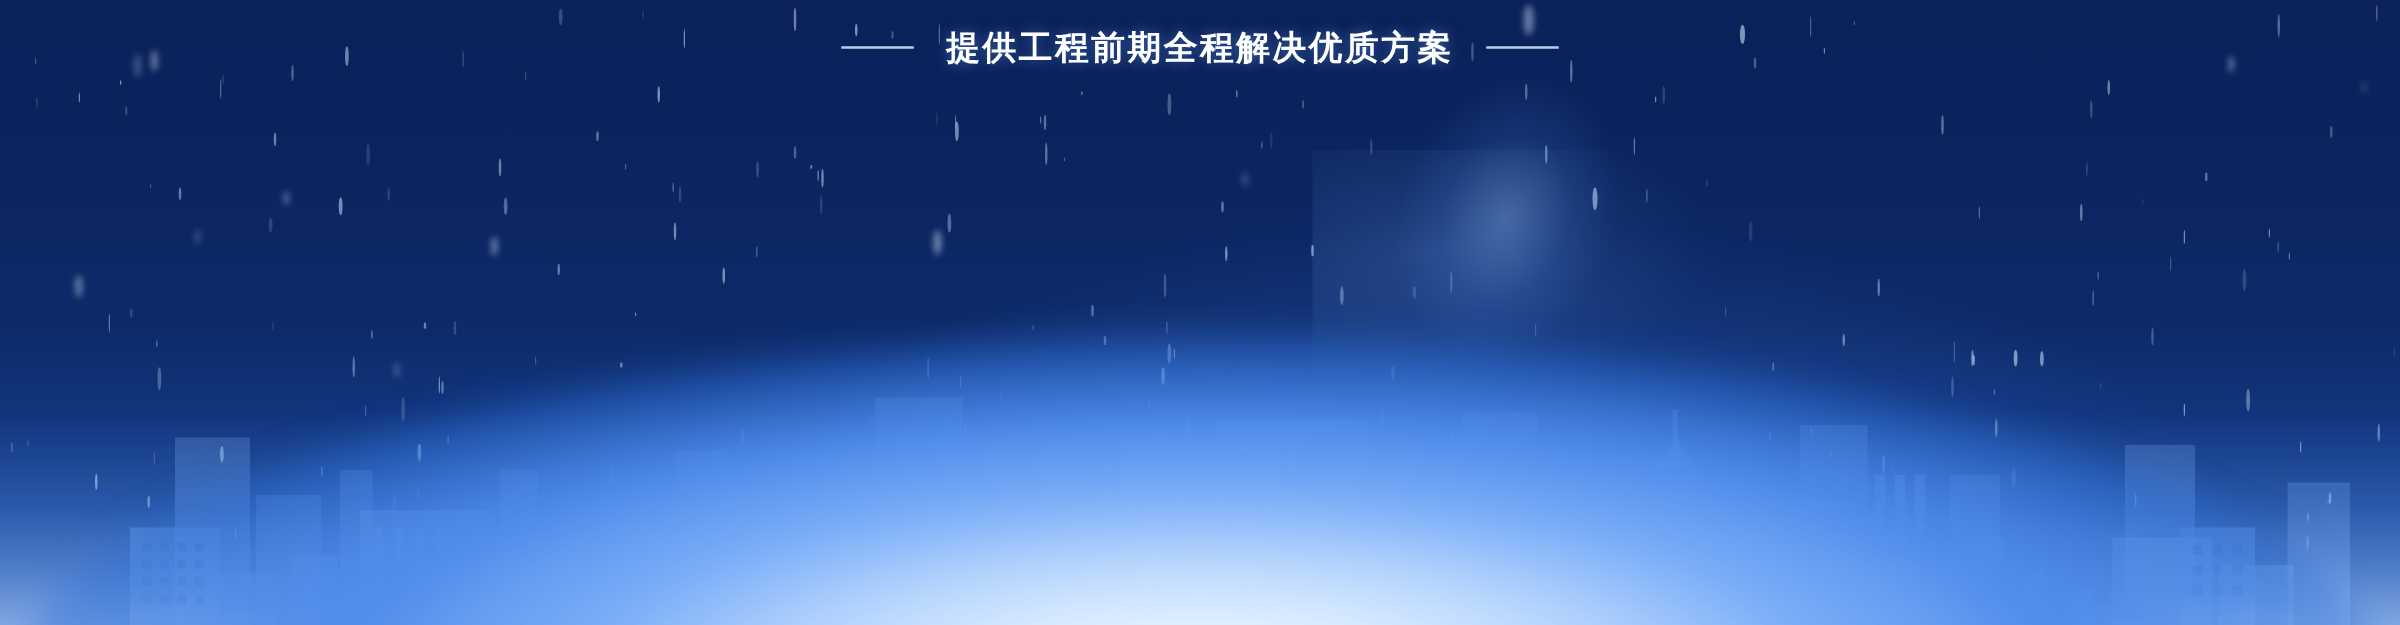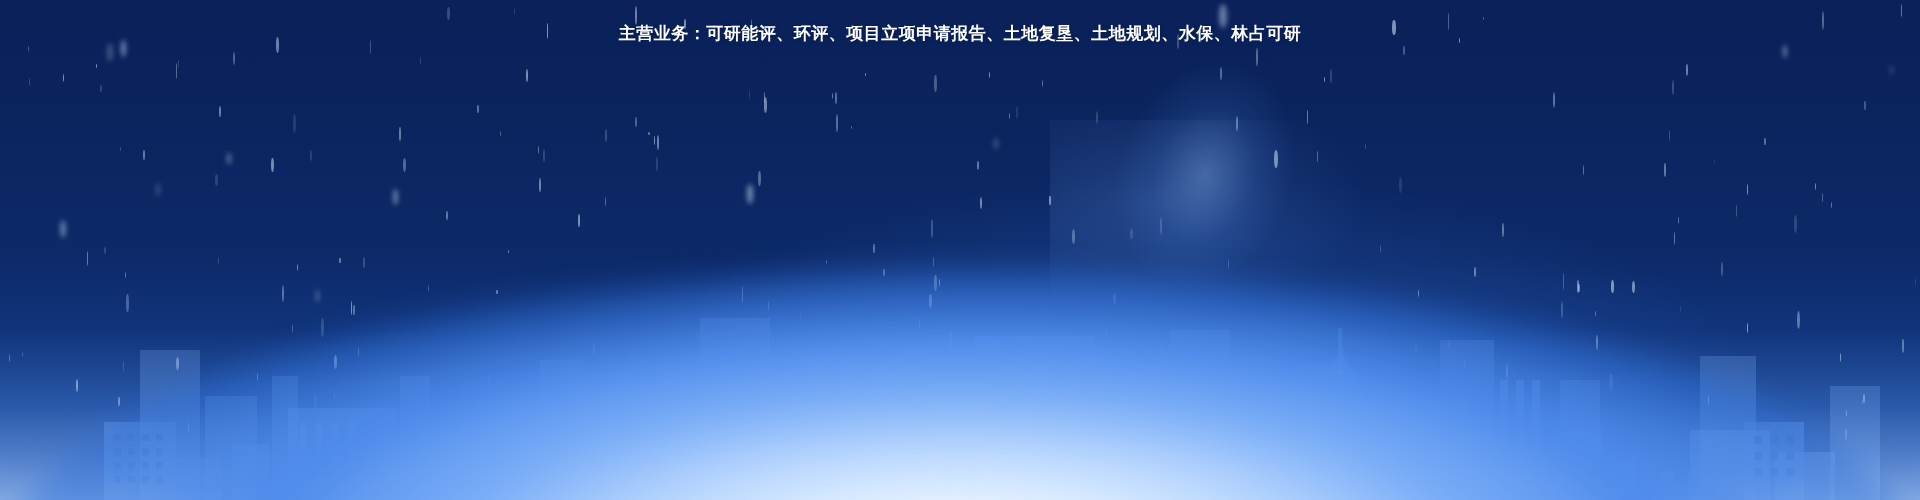--- a/index.html
+++ b/index.html
@@ -494,17 +494,21 @@
       </g>
     </svg>
   </div>
 
   <div class="ground-haze"></div>
   <div class="ground-glow"></div>
   <div class="ground-glow2"></div>
 
   <div class="content">
 
-
-    <div class="services">主营业务：可研能评、环评、项目立项申请报告、土地复垦、土地规划、水保、林占可研</div>
+    <div class="subtitle-row">
+      <span class="subtitle-rule"></span>
+      <span class="title-sub">提供工程前期全程解决优质方案</span>
+      <span class="subtitle-rule"></span>
+    </div>
+
   </div>
 
 </div>
 
 </body></html>

